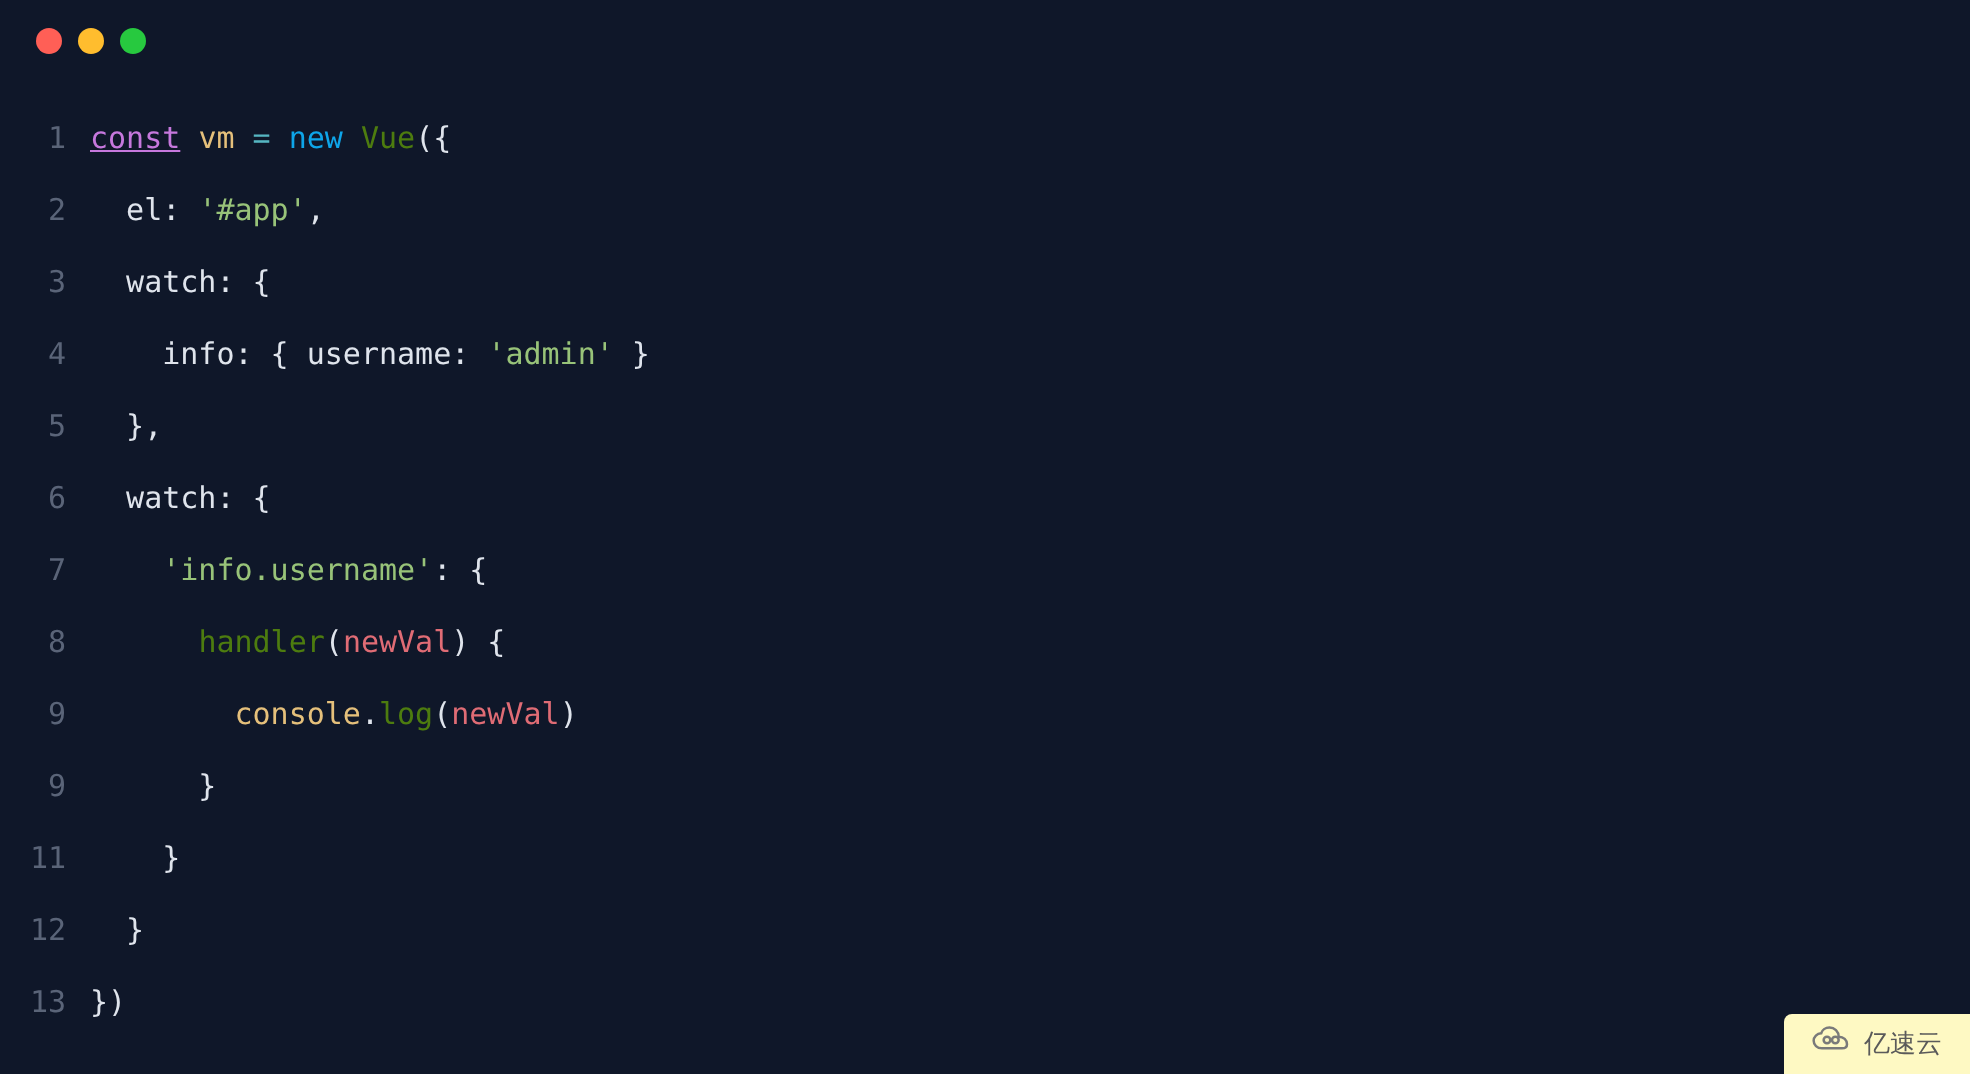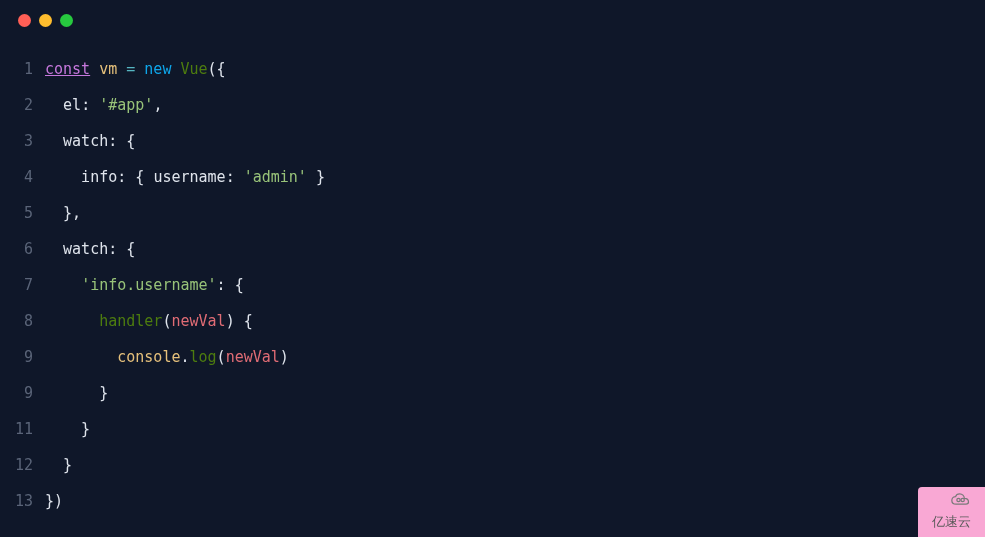--- a/index.html
+++ b/index.html
@@ -58,27 +58,26 @@
     .tok-prop { color: #dfe4ec; }
     .tok-string { color: #98c379; }
     .tok-punct { color: #dfe4ec; }
     .tok-obj { color: #e5c07b; }
     .tok-method { color: #4d7c0f; }
     .tok-op { color: #56b6c2; }
     .watermark {
       position: absolute;
       bottom: 0;
       right: 0;
-      background: #f9a8d4;
+      background: #fef9c3;
       padding: 6px 14px;
       display: flex;
-      align-items: flex-end;
+      align-items: flex-start;
       gap: 6px;
       border-top-left-radius: 4px;
-      flex-direction: column;
     }
     .watermark-icon {
       width: 20px;
       height: 14px;
     }
     .watermark-text {
       color: #5a5a5a;
       font-family: sans-serif;
       font-size: 13px;
     }

